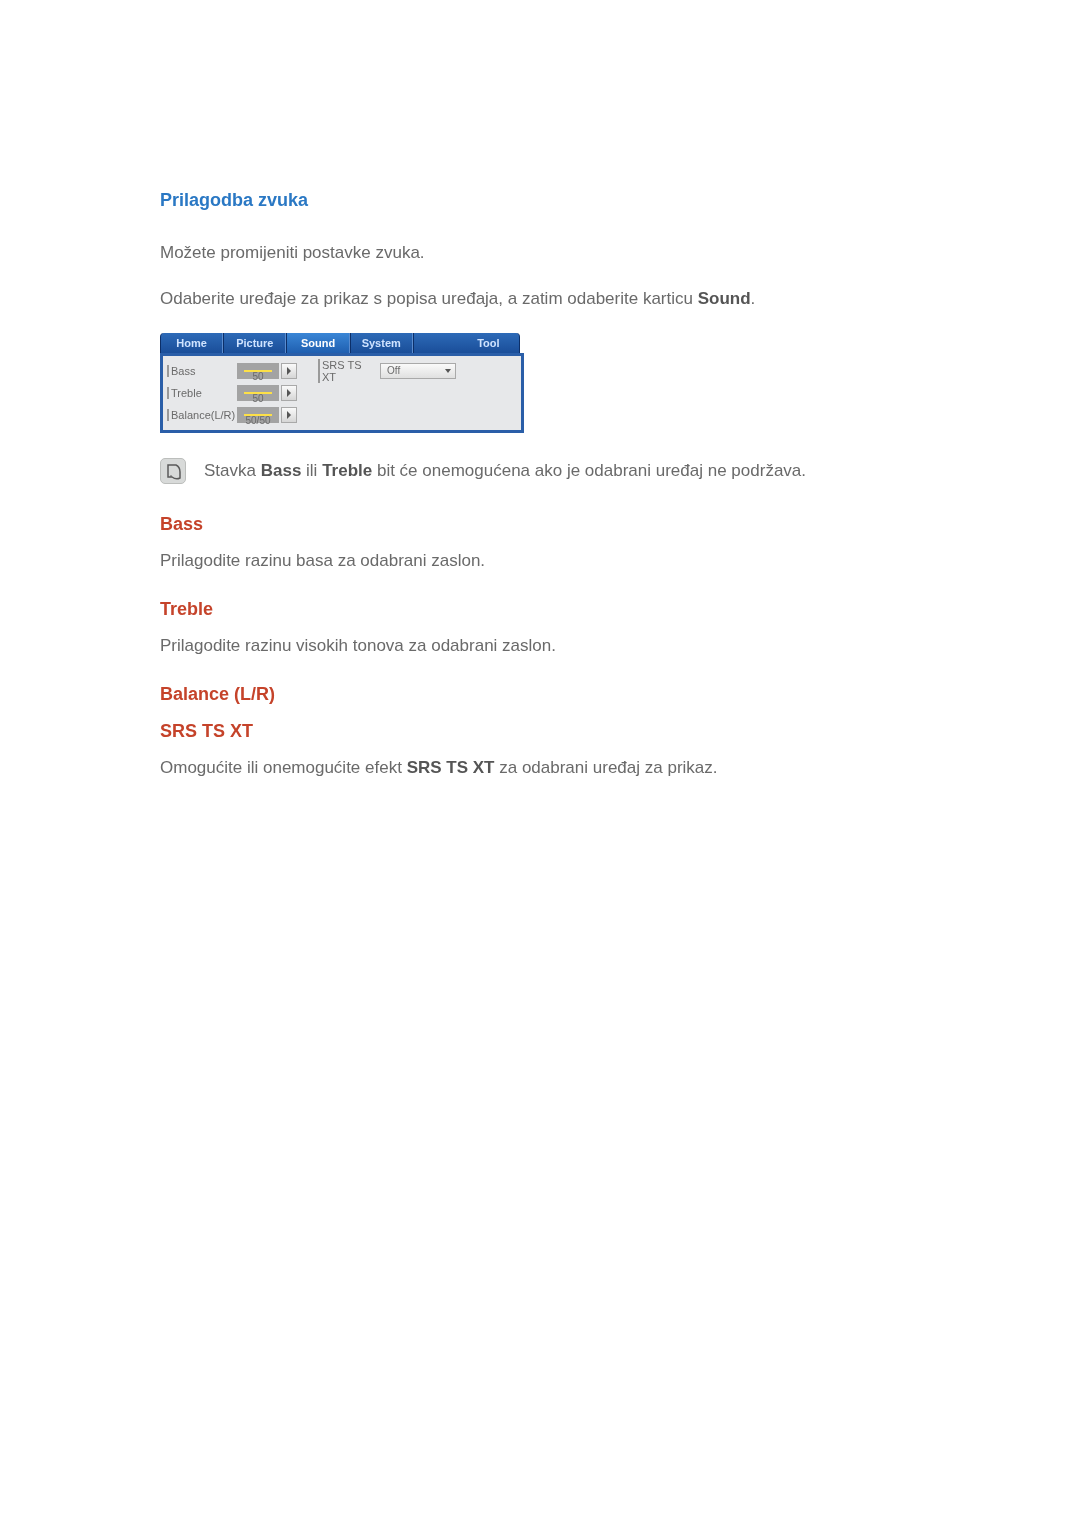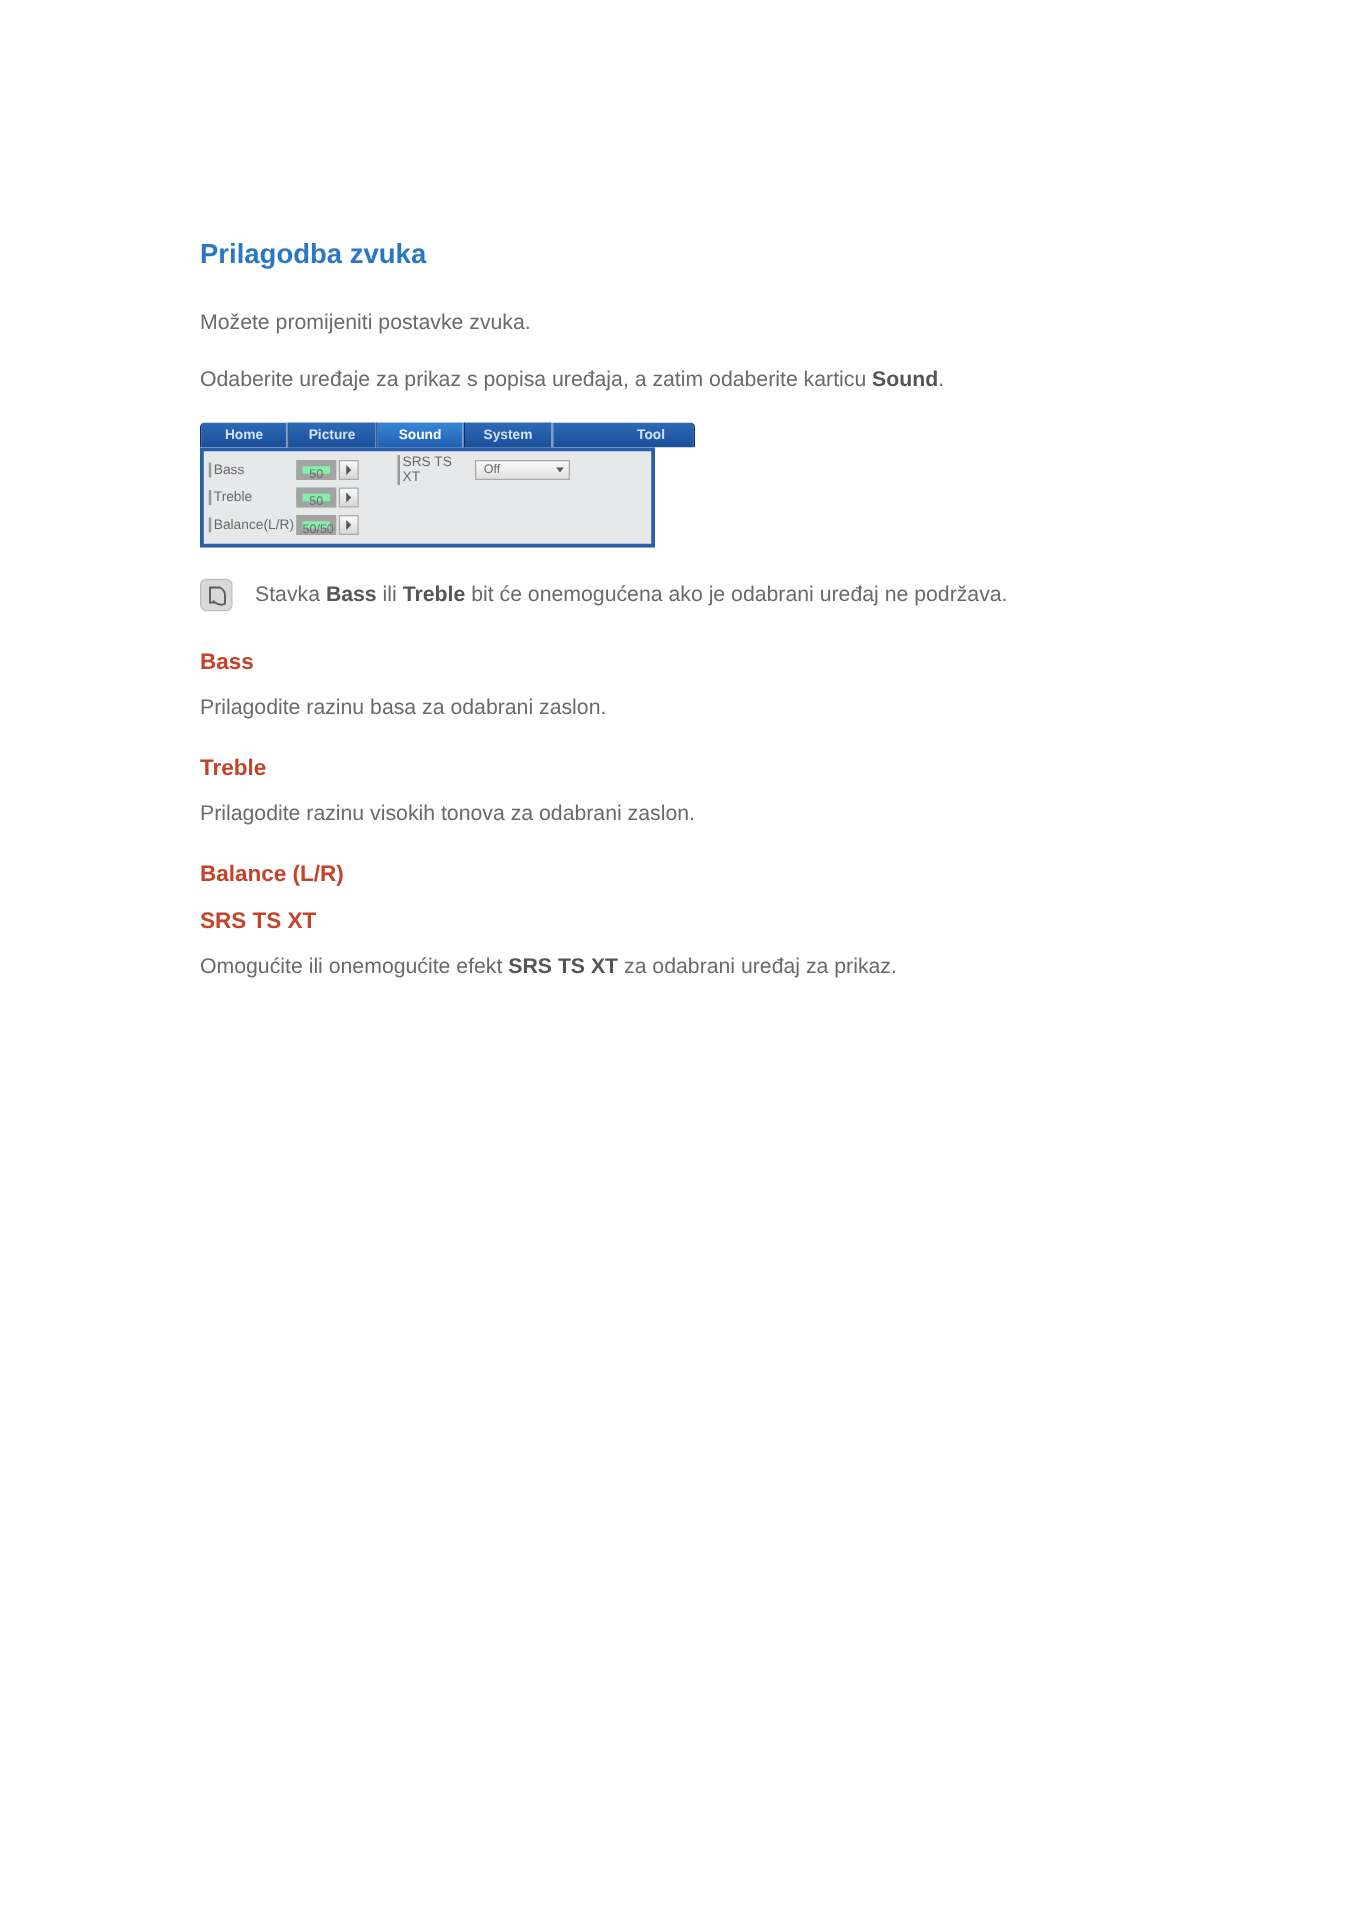--- a/index.html
+++ b/index.html
@@ -8,38 +8,38 @@
     height: 1527px;
     background: #ffffff;
     font-family: Arial, Helvetica, sans-serif;
     color: #444;
   }
   .page {
     padding: 190px 160px 60px 160px;
   }
   .section-title {
     color: #2a78c4;
-    font-size: 22px;
+    font-size: 18px;
     font-weight: bold;
     margin-bottom: 30px;
   }
   .intro-text {
     color: #6a6a6a;
     font-size: 17px;
     margin-bottom: 22px;
     line-height: 1.4;
   }
   .intro-text .bold { font-weight: bold; color: #555; }
   
   .panel-wrap {
     margin-bottom: 25px;
   }
   .tabs {
     display: flex;
-    width: 396px;
+    width: 360px;
   }
   .tab {
     flex: 1;
     height: 20px;
     font-size: 11px;
     font-weight: bold;
     color: #cfe3ff;
     text-align: center;
     line-height: 20px;
     background: linear-gradient(to bottom, #2d6ab7 0%, #1a4e99 100%);
@@ -74,24 +74,24 @@
     height: 22px;
   }
   .row-label {
     width: 70px;
     color: #6a6a6a;
     font-size: 11px;
     border-left: 2px solid #9a9a9a;
     padding-left: 2px;
   }
   .val-box {
-    width: 32px;
+    width: 42px;
     height: 16px;
-    background: #86efac;
-    border: 5px solid #a3a3a3;
+    background: #fde047;
+    border: 7px solid #a3a3a3;
     color: #6a6a6a;
     font-size: 10px;
     text-align: center;
     line-height: 14px;
   }
   .arrow-btn {
     width: 16px;
     height: 16px;
     background: linear-gradient(to bottom, #fafafa, #d6d6d6);
     border: 1px solid #a9a9a9;

